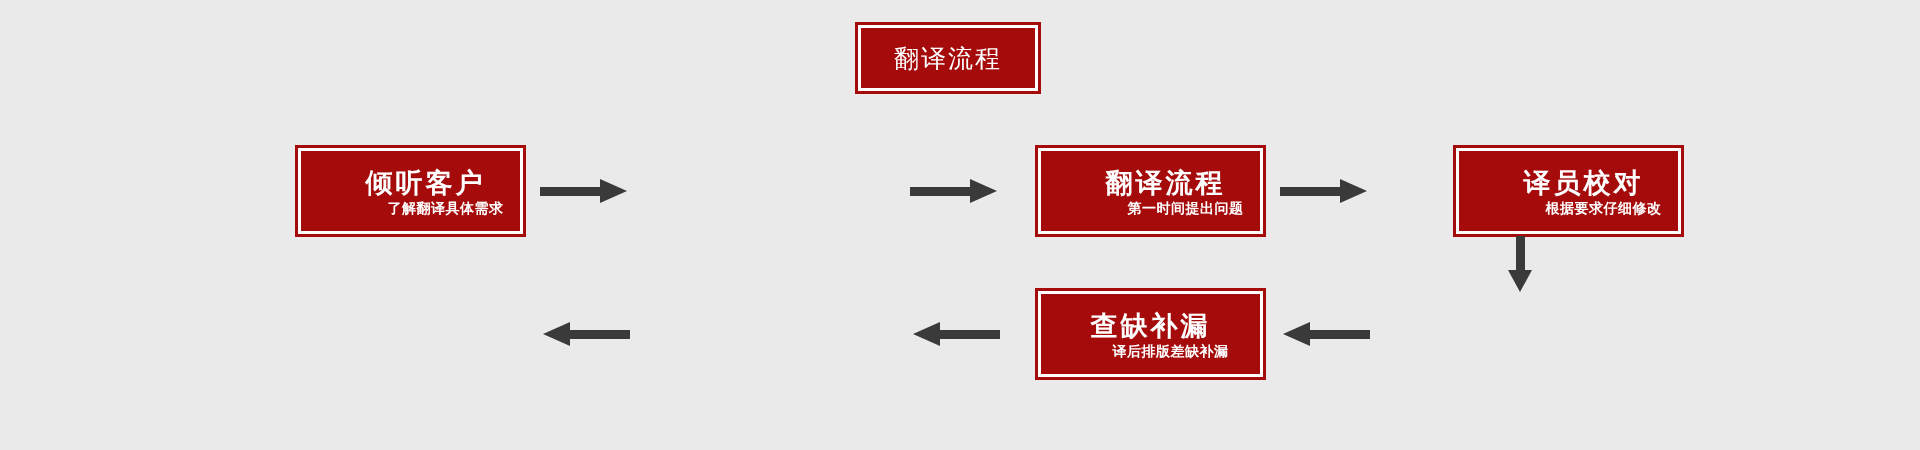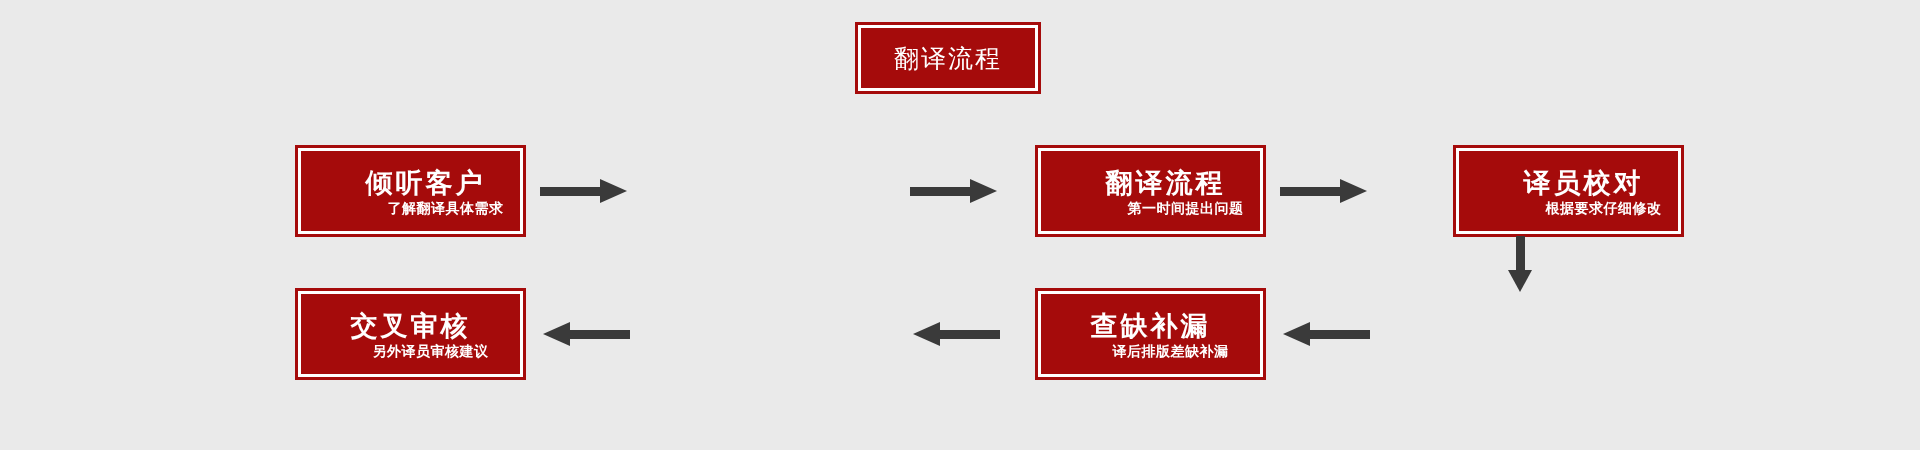--- a/index.html
+++ b/index.html
@@ -228,20 +228,14 @@
     <span class="shaft"></span>
     <span class="head"></span>
   </div>
 
 
   <div class="arrow h left arr-r2-c">
     <span class="shaft"></span>
     <span class="head"></span>
   </div>
 
-  <div class="box step row2 col1">
-    <div class="inner">
-      <div class="headline">交叉审核</div>
-      <div class="subline">另外译员审核建议</div>
-    </div>
-  </div>
 
 </div>
 
 </body></html>

